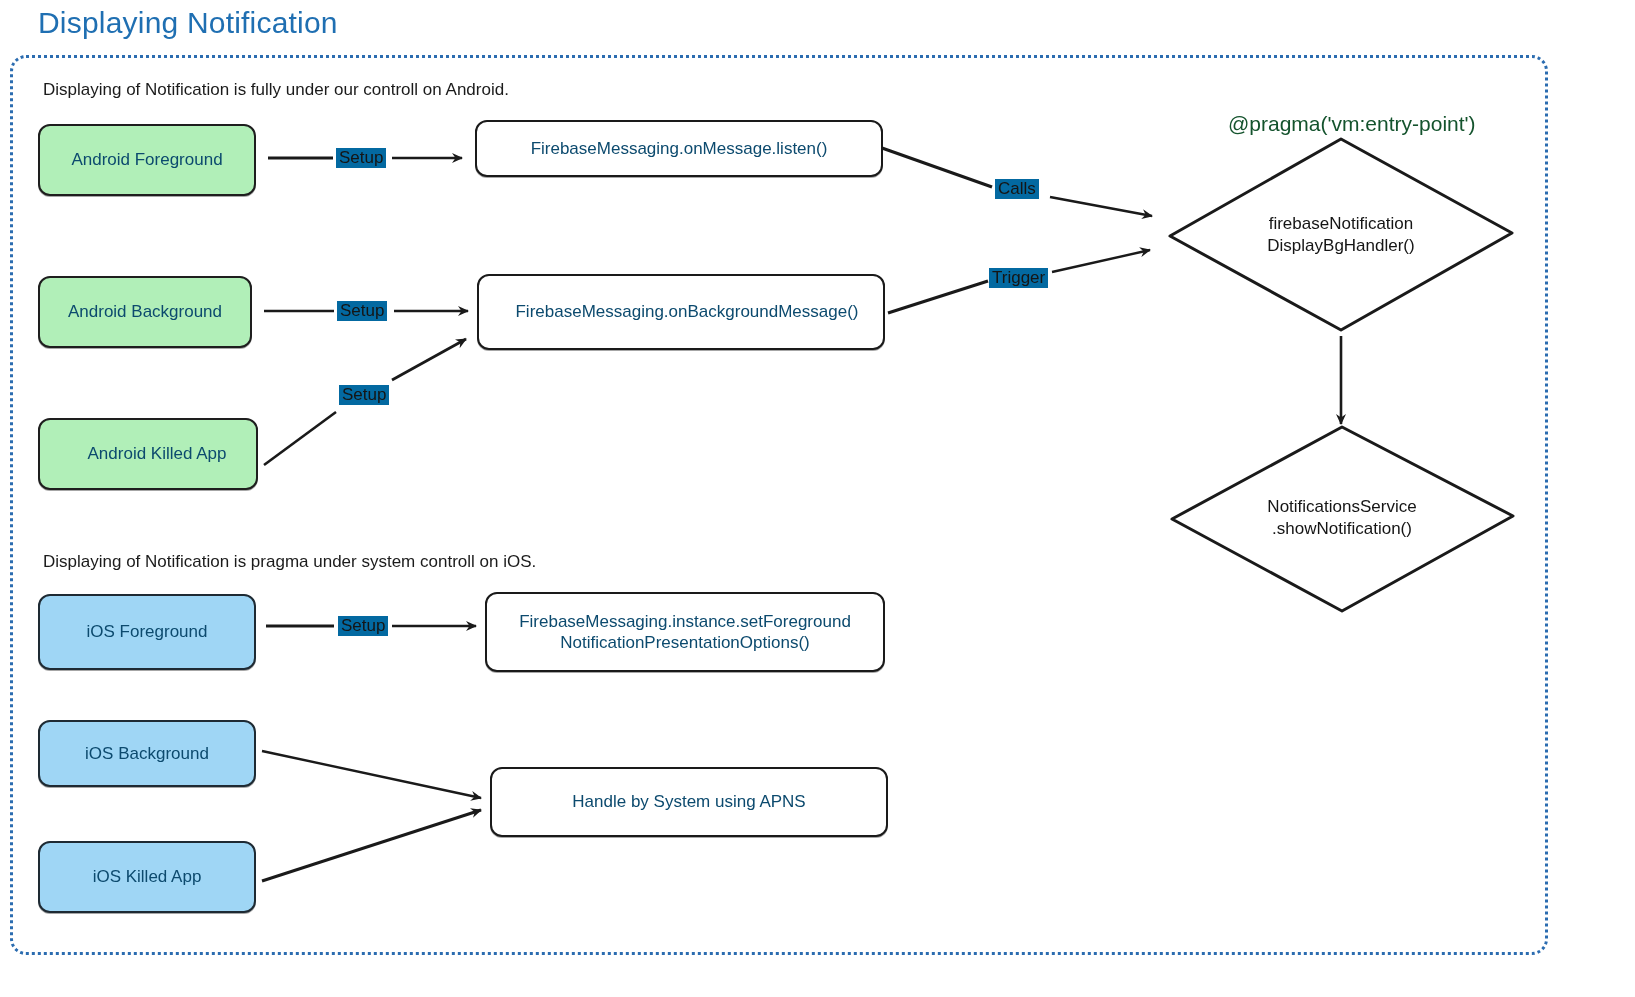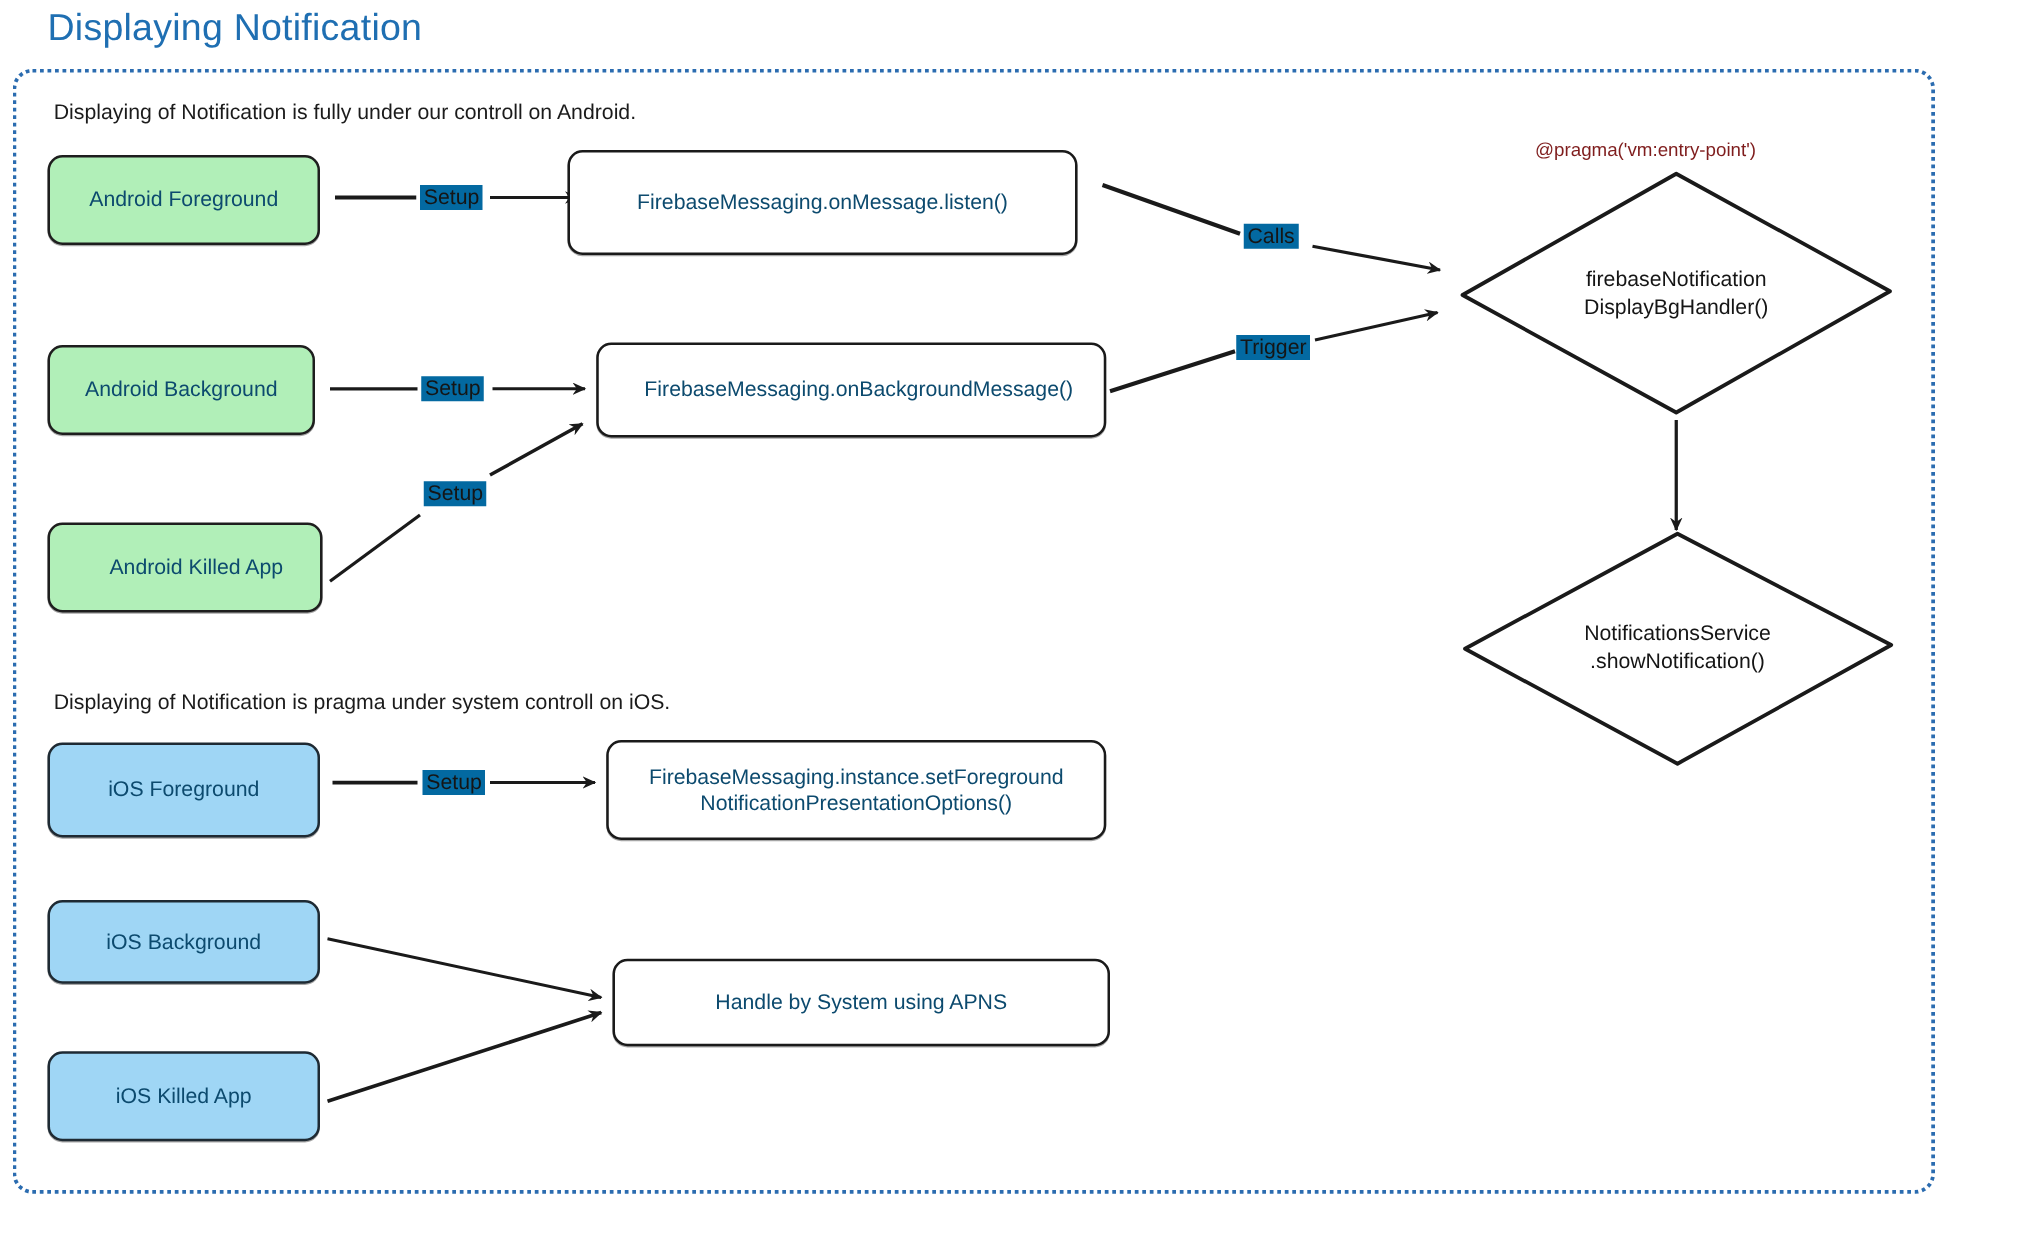--- a/index.html
+++ b/index.html
@@ -62,36 +62,36 @@
   .node.green { background: #b1efb8; border-color: #1e1e1e; }
   .node.blue  { background: #9fd6f5; border-color: #1e2a33; }
   .node.plain { background: #ffffff; }
 
   
   #node-android-foreground { left: 38px;  top: 124px; width: 218px; height: 72px; }
   #node-android-background { left: 38px;  top: 276px; width: 214px; height: 72px; }
   #node-android-killed     { left: 38px;  top: 418px; width: 220px; height: 72px; padding-left: 28px; }
 
   
-  #node-onmessage-listen   { left: 454px; top: 120px; width: 408px; height: 84px; border-radius: 12px; }
+  #node-onmessage-listen   { left: 475px; top: 120px; width: 408px; height: 57px; border-radius: 12px; }
   #node-onbackgroundmsg    { left: 477px; top: 274px; width: 408px; height: 76px; padding-left: 22px; }
 
   
   #node-ios-foreground     { left: 38px;  top: 594px; width: 218px; height: 76px; }
   #node-ios-background     { left: 38px;  top: 720px; width: 218px; height: 67px; }
   #node-ios-killed         { left: 38px;  top: 841px; width: 218px; height: 72px; }
 
   
   #node-setforeground-opts { left: 485px; top: 592px; width: 400px; height: 80px; }
   #node-apns               { left: 490px; top: 767px; width: 398px; height: 70px; }
 
   .diamond-label {
     position: absolute;
-    font-size: 15px;
-    color: #7f1d1d;
+    font-size: 21px;
+    color: #14532d;
     white-space: nowrap;
   }
   #pragma-label { left: 1228px; top: 112px; }
 
   .diamond-text {
     position: absolute;
     font-size: 17px;
     color: #151515;
     text-align: center;
     line-height: 1.28;

